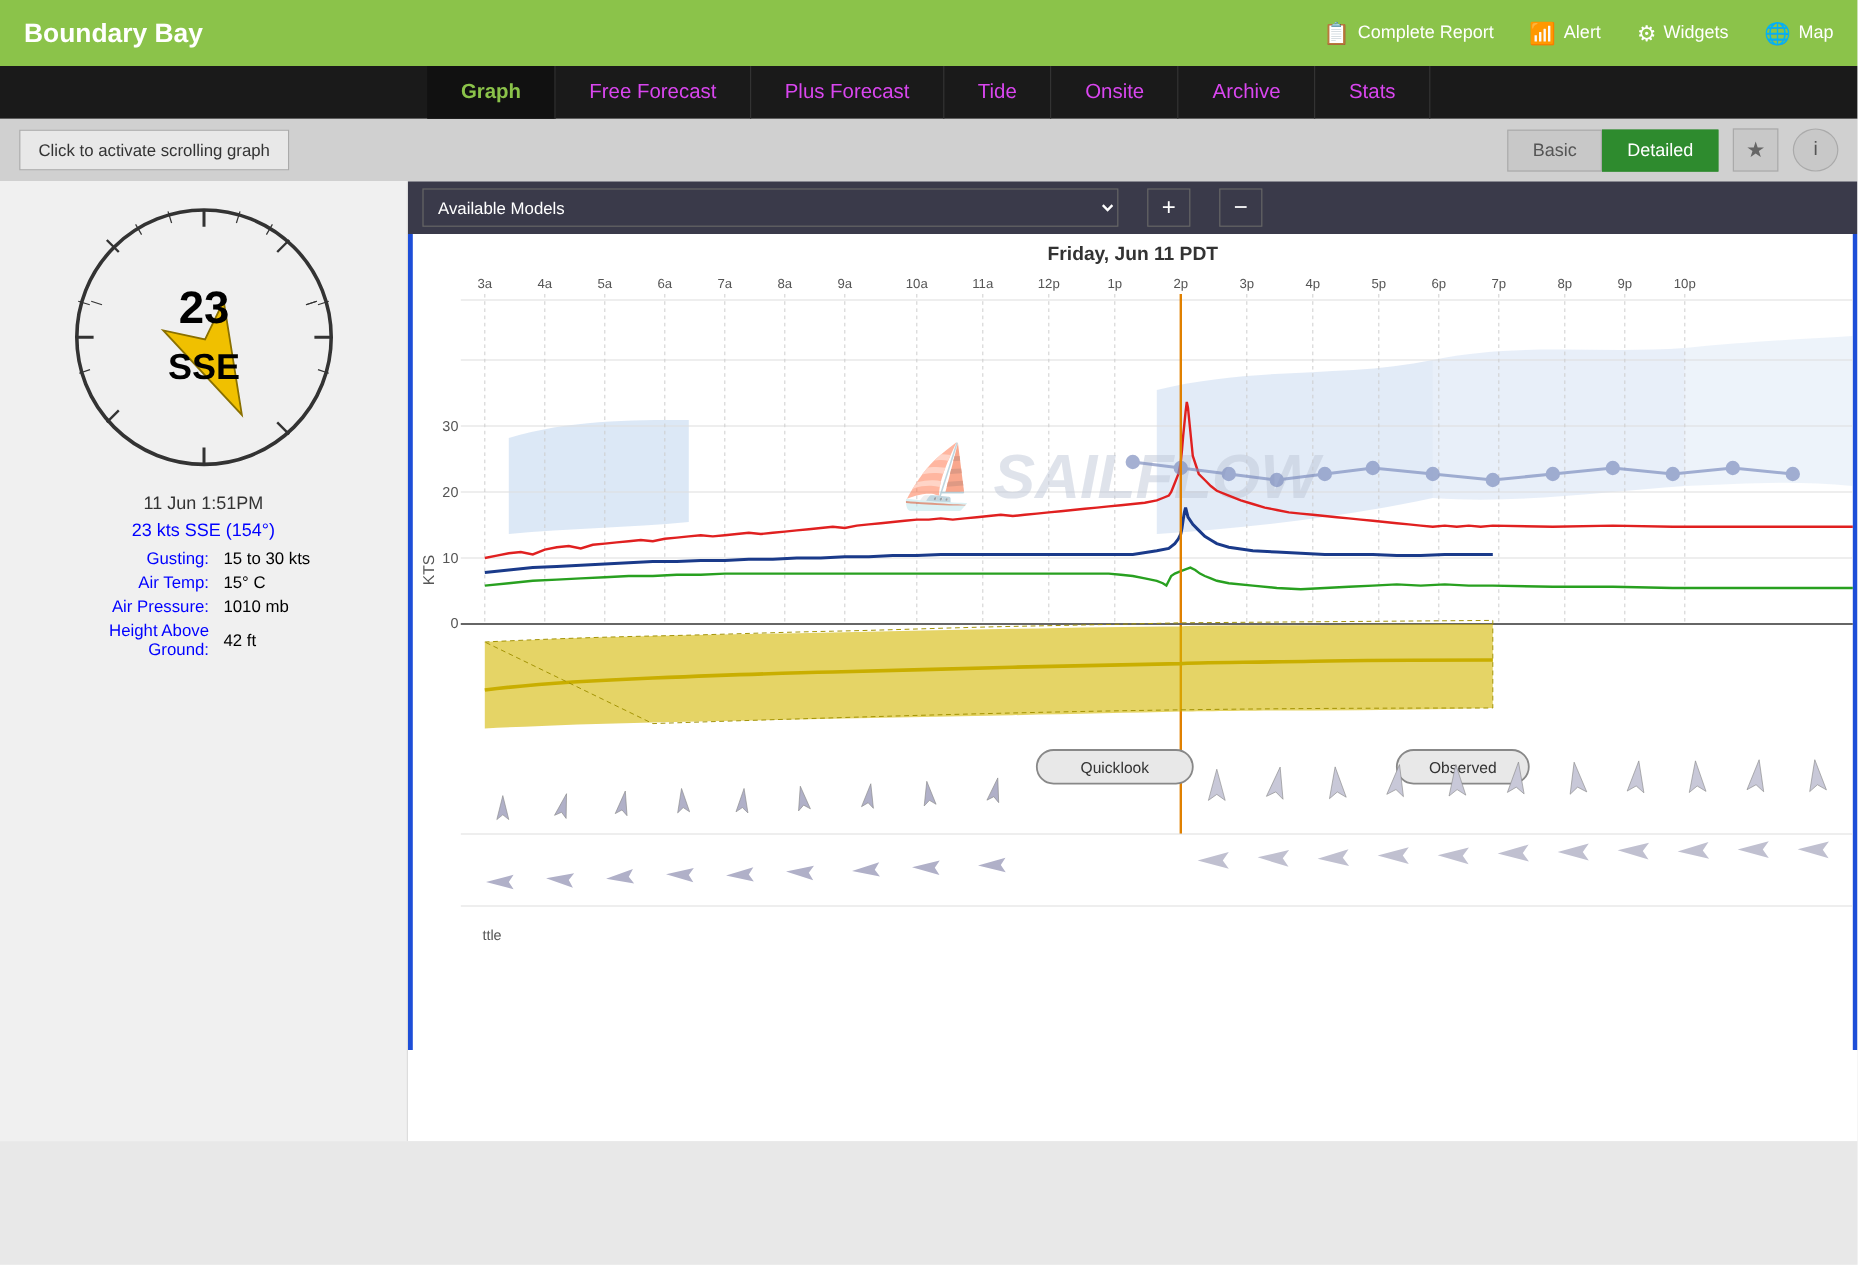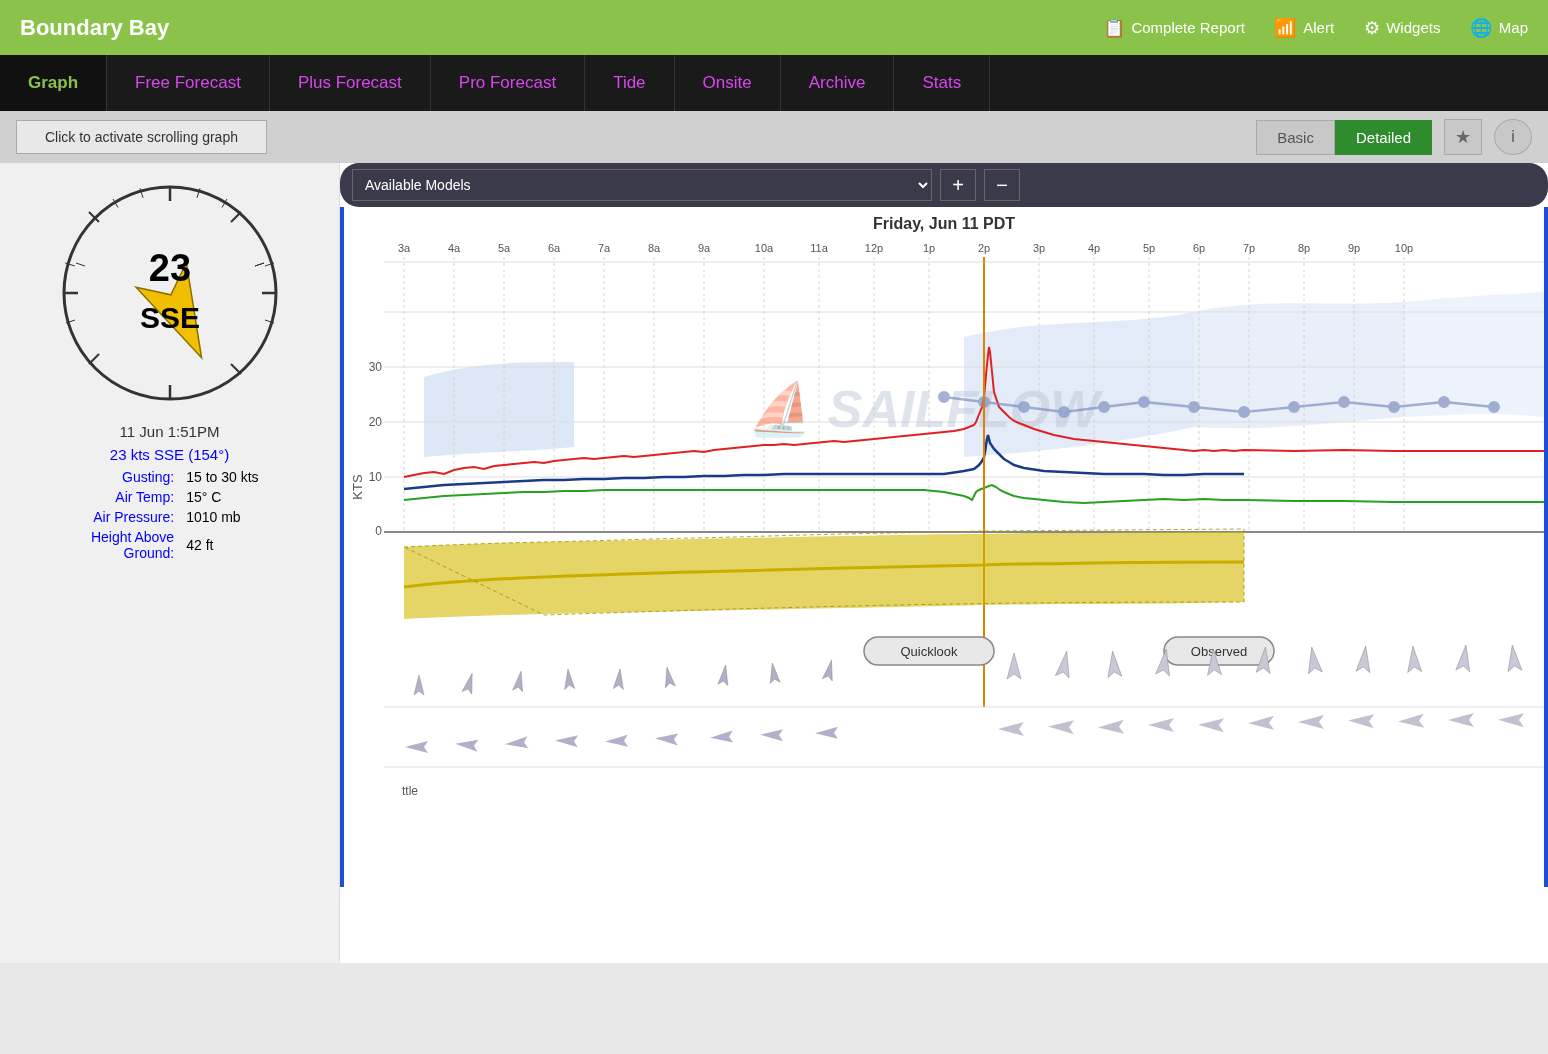--- a/index.html
+++ b/index.html
@@ -33,23 +33,24 @@
       gap: 6px;
       cursor: pointer;
     }
     .header-icon {
       font-size: 18px;
     }
 
     
     .nav-bar {
       background: #1a1a1a;
-      height: 56px;
+      height: 44px;
       display: flex;
       align-items: stretch;
+      justify-content: center;
     }
     .nav-item {
       color: #d946ef;
       font-size: 17px;
       font-weight: 500;
       padding: 0 28px;
       display: flex;
       align-items: center;
       cursor: pointer;
       border-right: 1px solid #333;
@@ -66,21 +67,21 @@
       background: #d0d0d0;
       height: 52px;
       display: flex;
       align-items: center;
       padding: 0 16px;
       gap: 12px;
     }
     .activate-btn {
       background: #e8e8e8;
       border: 1px solid #aaa;
-      padding: 8px 28px;
+      padding: 8px 15px;
       font-size: 14px;
       cursor: pointer;
       color: #333;
     }
     .toolbar-spacer { flex: 1; }
     .view-toggle {
       display: flex;
       align-items: center;
     }
     .view-btn {
@@ -214,22 +215,21 @@
       overflow: hidden;
     }
 
     
     .models-row {
       background: #3a3a4a;
       height: 44px;
       display: flex;
       align-items: center;
       padding: 0 12px;
-      gap: 8px;
-      border-radius: 19px;
+      gap: 24px;
     }
     .models-select {
       flex: 0 0 580px;
       height: 32px;
       background: #3a3a4a;
       color: white;
       border: 1px solid #666;
       padding: 0 8px;
       font-size: 14px;
       cursor: pointer;
@@ -282,21 +282,20 @@
       <span class="header-icon">🌐</span>
       <span>Map</span>
     </div>
   </div>
 </div>
 
 <div class="nav-bar">
   <div class="nav-item active">Graph</div>
   <div class="nav-item">Free Forecast</div>
   <div class="nav-item">Plus Forecast</div>
-  <div class="nav-item">Pro Forecast</div>
   <div class="nav-item">Tide</div>
   <div class="nav-item">Onsite</div>
   <div class="nav-item">Archive</div>
   <div class="nav-item">Stats</div>
 </div>
 
 <div class="toolbar-row">
   <button class="activate-btn">Click to activate scrolling graph</button>
   <div class="toolbar-spacer"></div>
   <div class="view-toggle">

